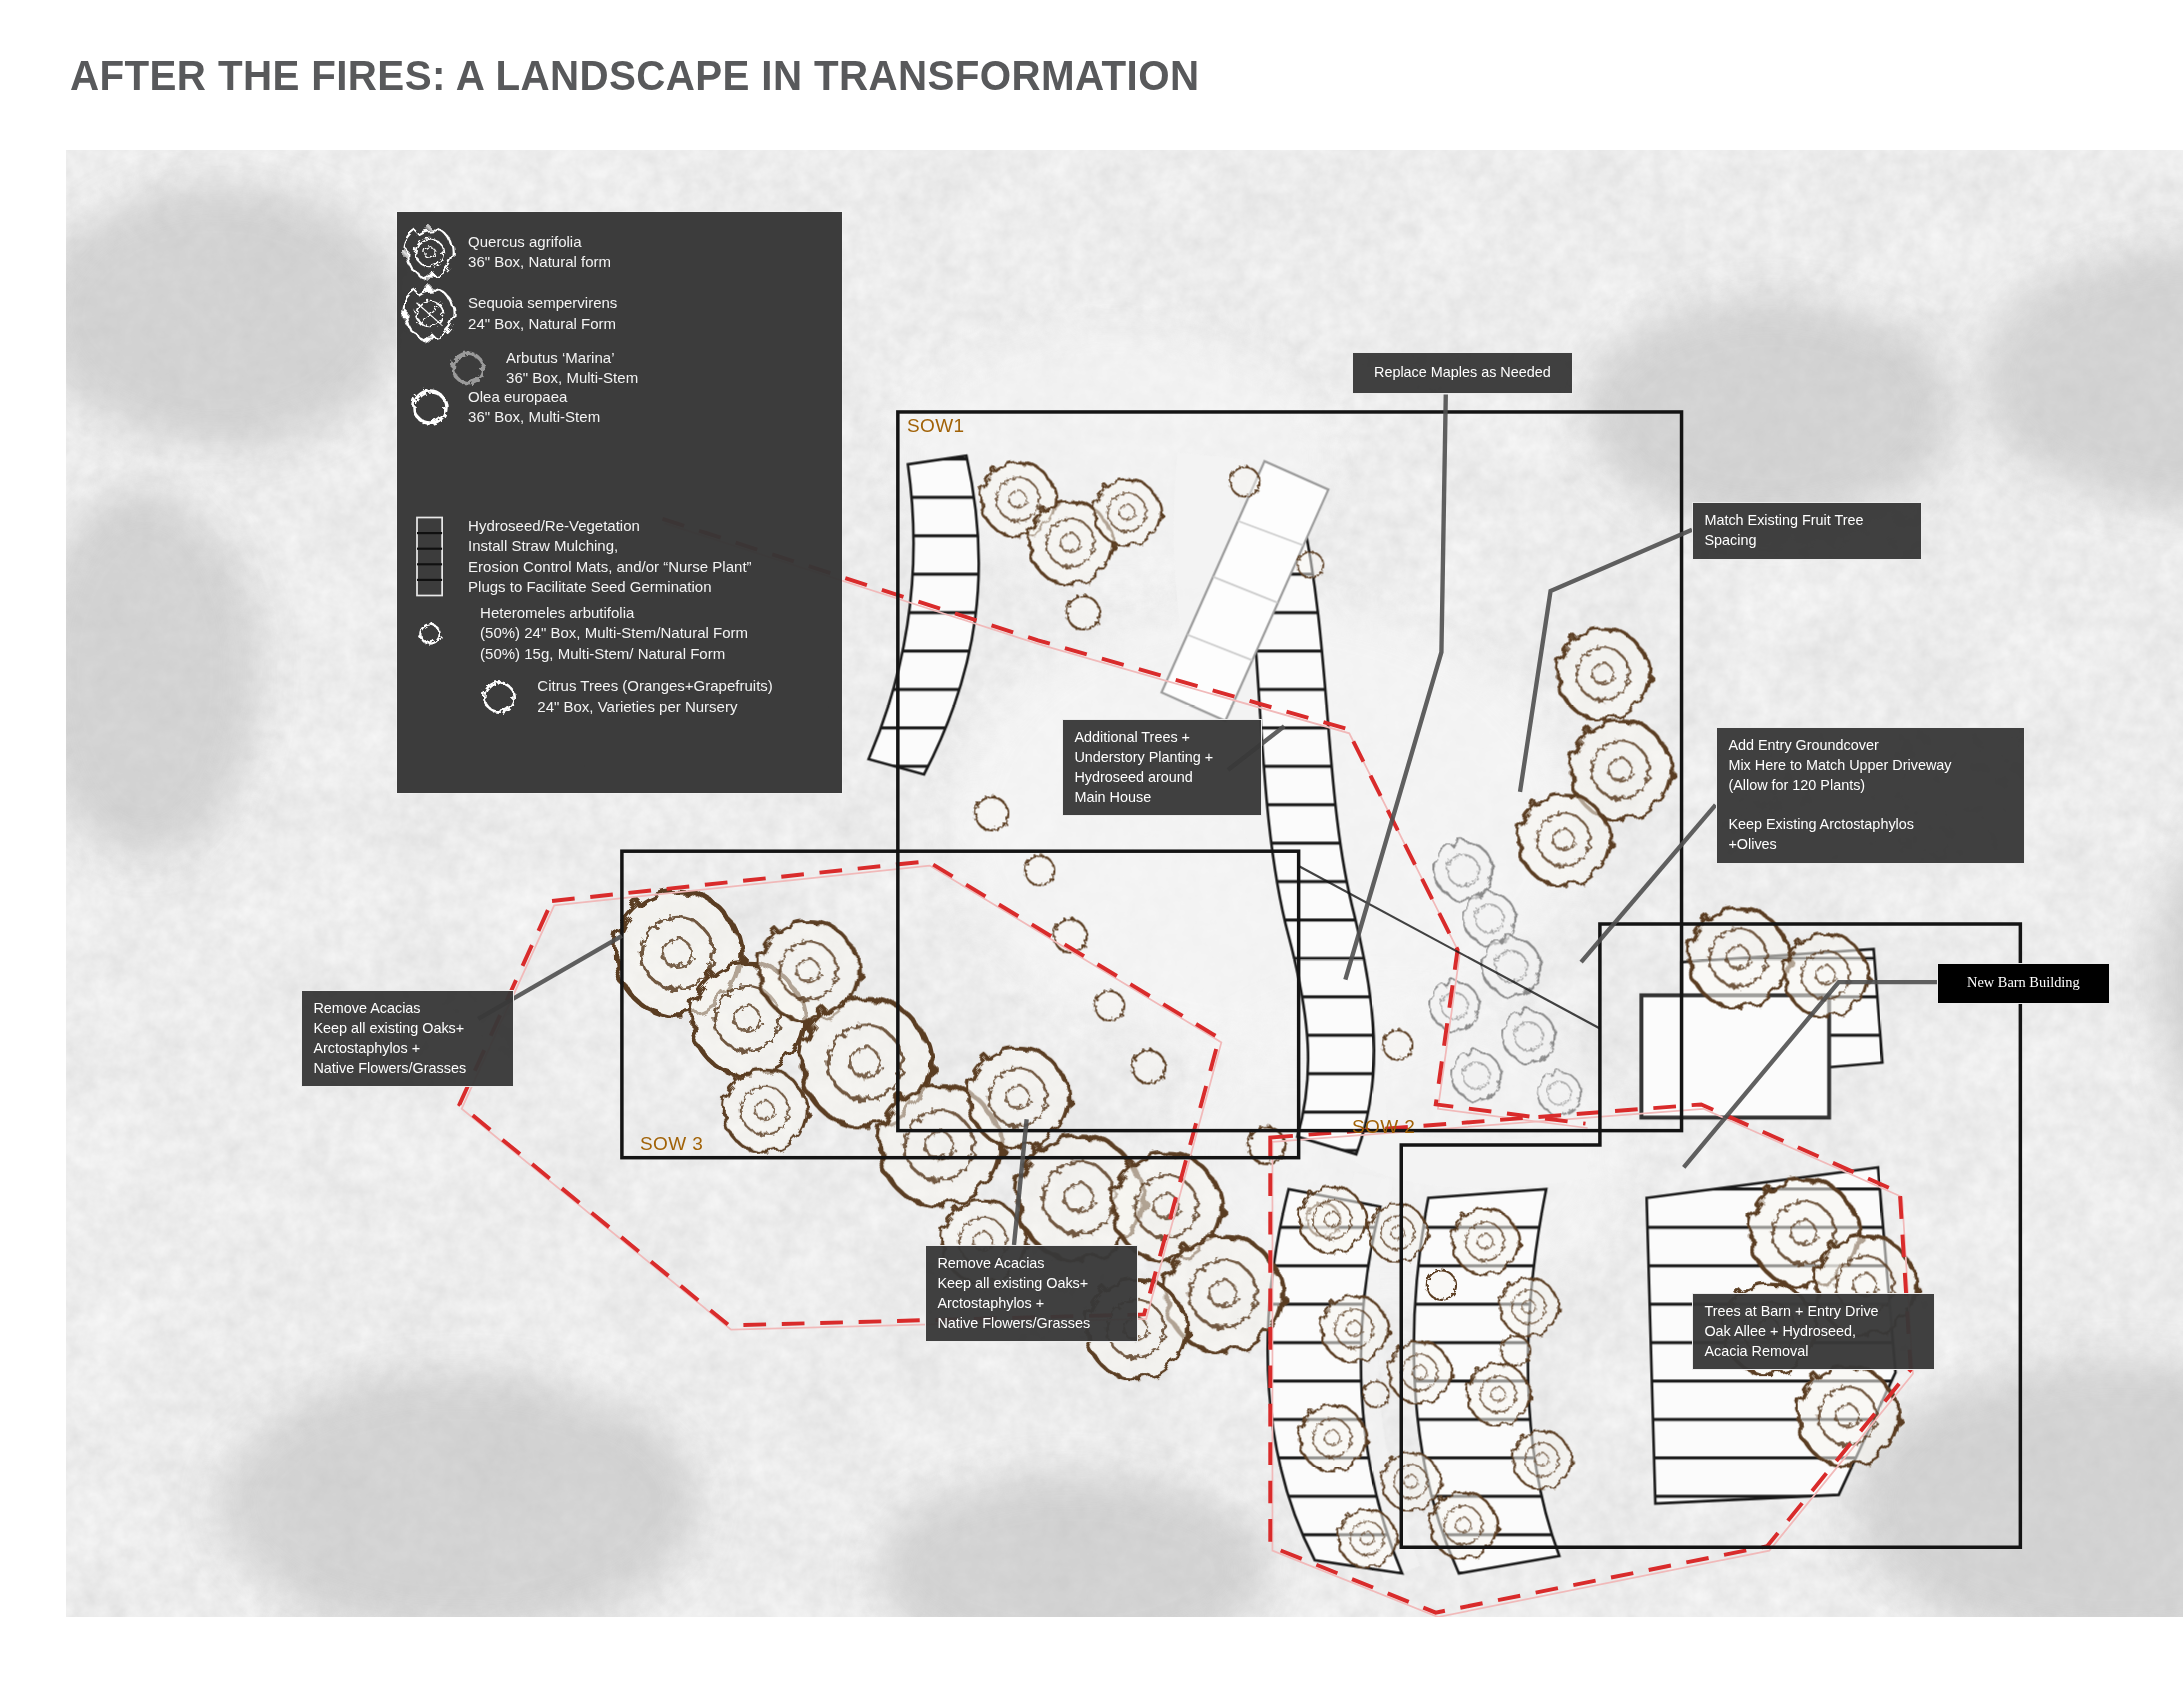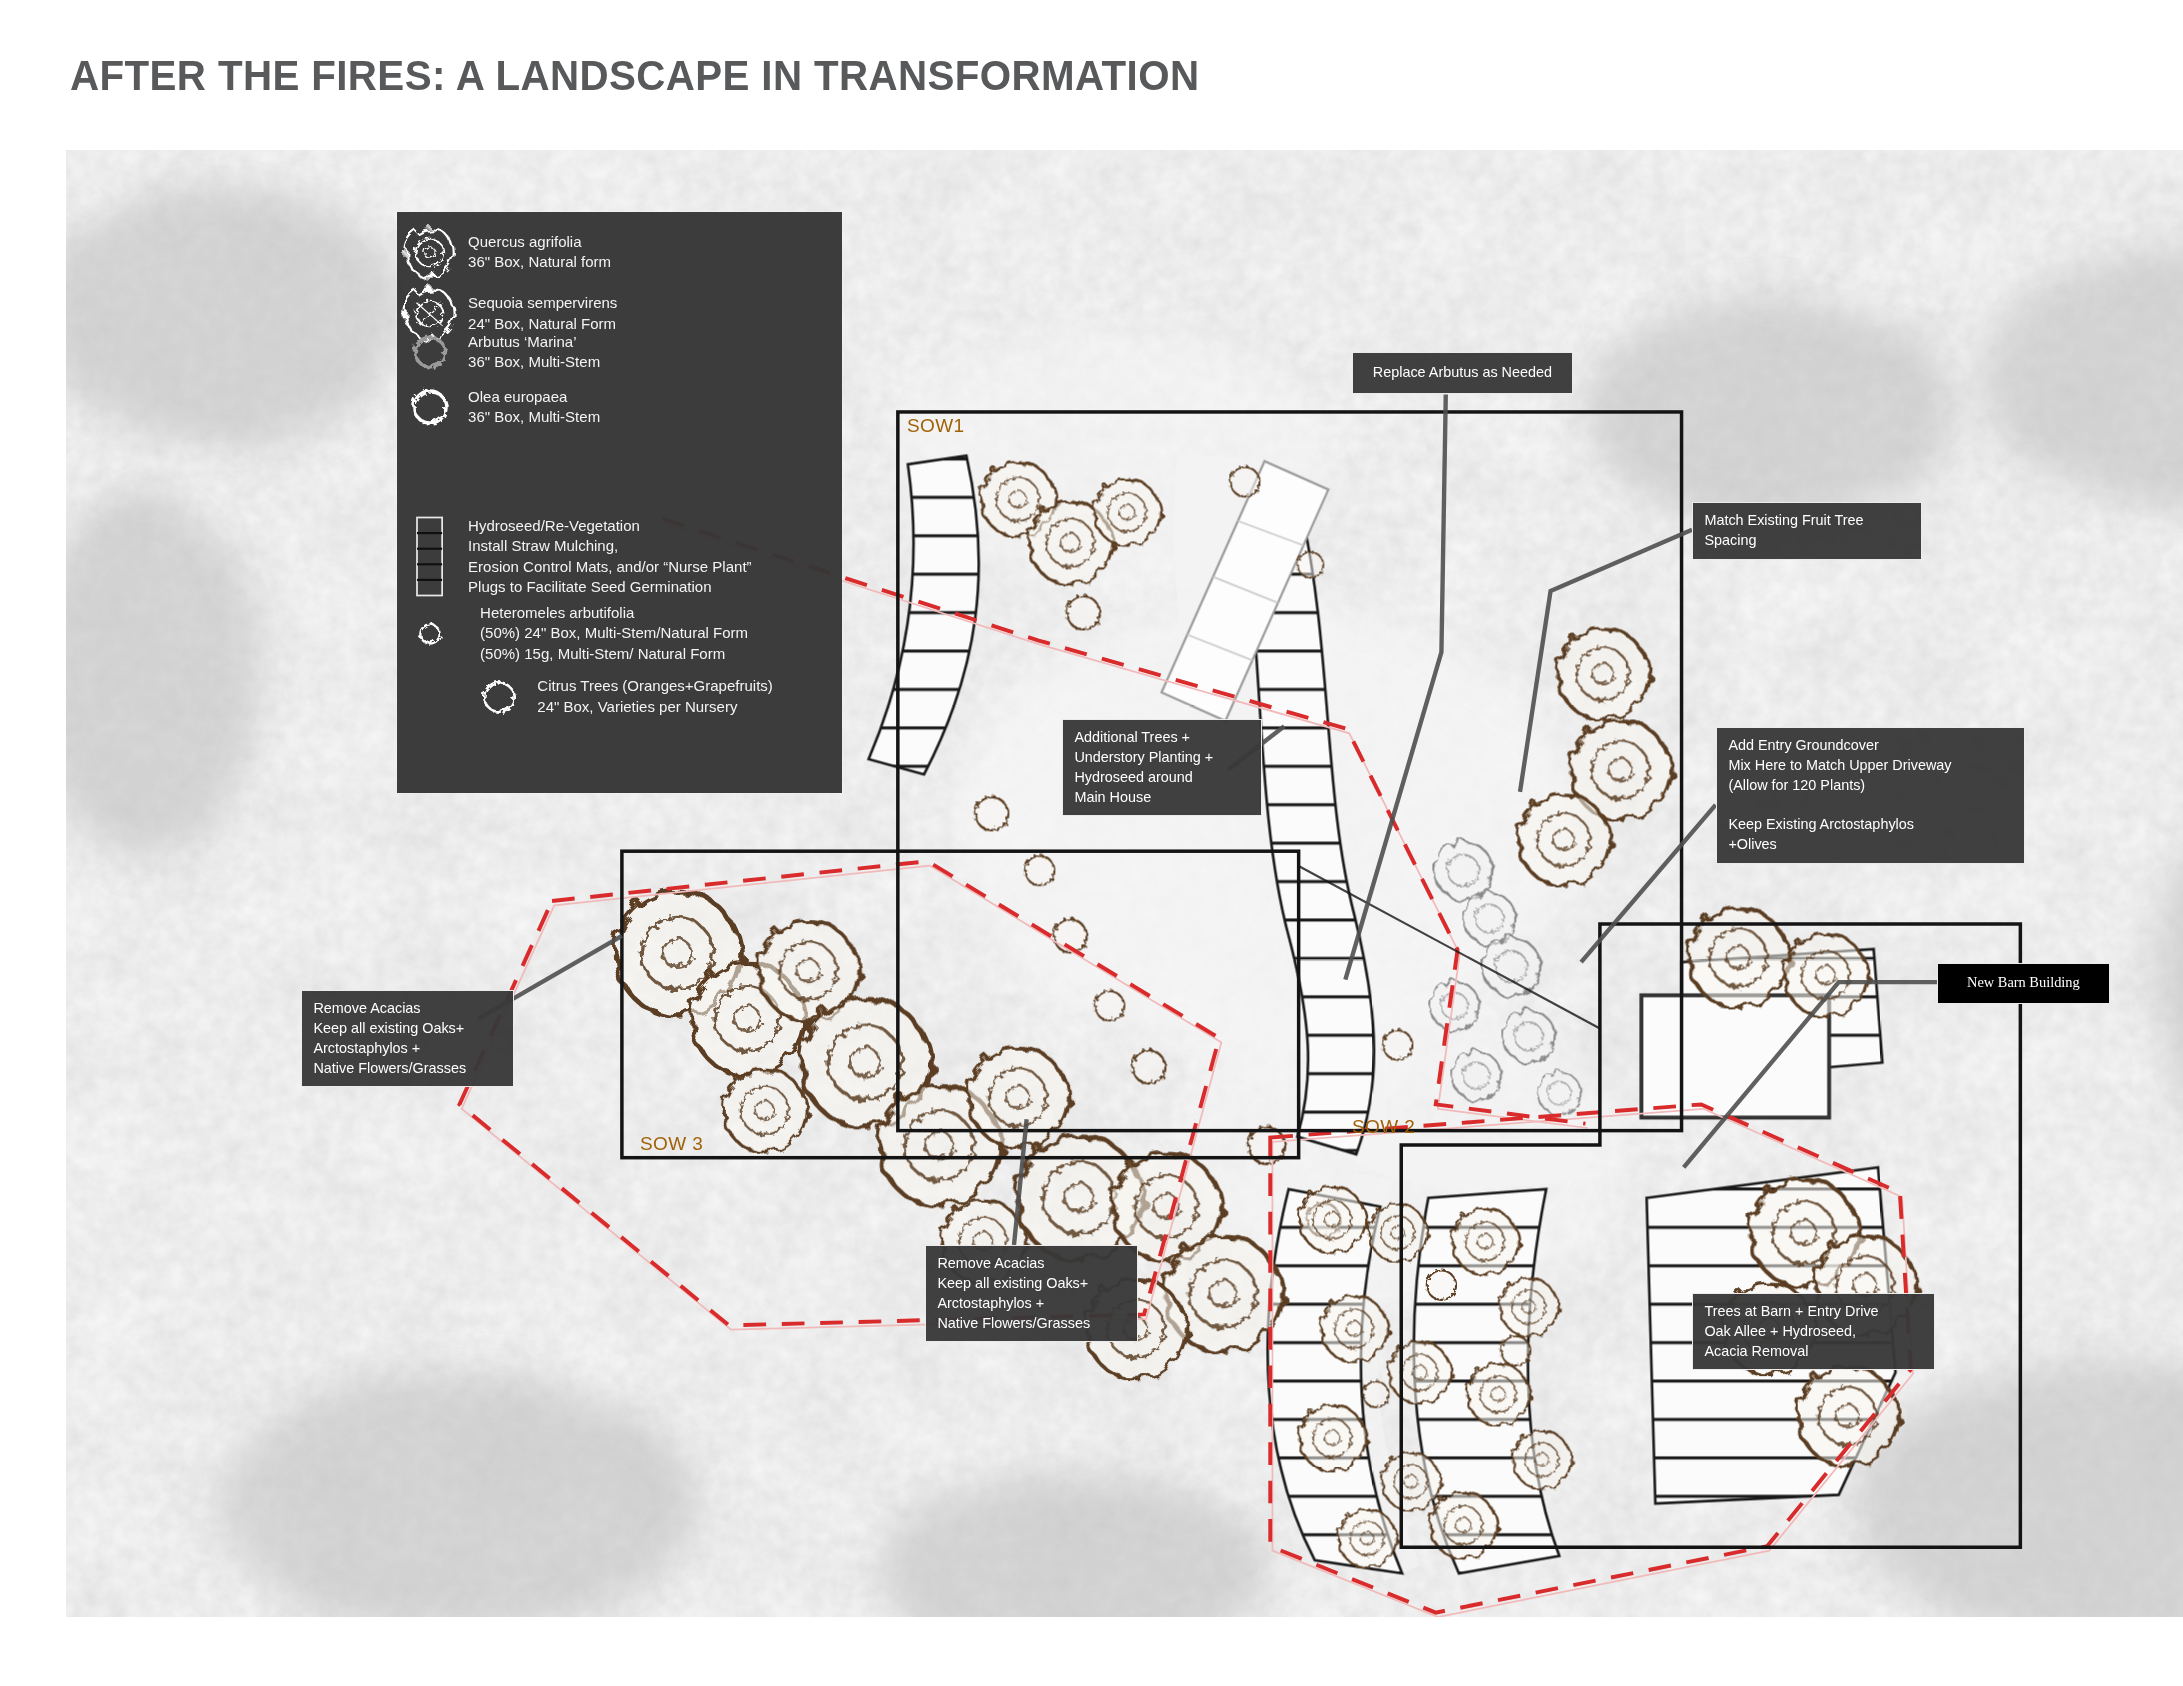--- a/index.html
+++ b/index.html
@@ -241,21 +241,21 @@
             <circle r="30" fill="none" stroke="#fff" stroke-width="4" filter="url(#rough2)"></circle>
             <line x1="-30" y1="-25" x2="30" y2="28" stroke="#fff" stroke-width="3" filter="url(#rough2)"></line>
             <line x1="28" y1="-28" x2="-26" y2="26" stroke="#fff" stroke-width="3" filter="url(#rough2)"></line>
           </svg>
         </div>
         <div class="ltxt">
             <div>Sequoia sempervirens</div>
           <div class="spec">24" Box, Natural Form</div>
           </div>
       </div>
-      <div class="lrow" style="top:116px;height:48px;">
+      <div class="lrow" style="top:132px;height:48px;padding-left:38px;">
         <div class="lsym">
           <svg width="52" height="48" viewBox="-60 -55 120 110">
               <circle r="34" fill="none" stroke="#9a9a9a" stroke-width="8" filter="url(#rough2)"></circle>
             </svg>
         </div>
         <div class="ltxt">
             <div>Arbutus ‘Marina’</div>
           <div class="spec">36" Box, Multi-Stem</div>
           </div>
       </div>
@@ -309,21 +309,21 @@
             <div>Citrus Trees (Oranges+Grapefruits)</div>
           <div class="spec">24" Box, Varieties per Nursery</div>
           </div>
       </div>
     </div>
 
     <div class="sow" style="left:841px;top:265px;">SOW1</div>
     <div class="sow" style="left:1286px;top:966px;">SOW 2</div>
     <div class="sow" style="left:574px;top:983px;">SOW 3</div>
 
-    <div class="callout center" style="left:1286px;top:202px;width:196px;height:24.5px;">Replace Arbutus as Needed</div>
+    <div class="callout center" style="left:1286px;top:202px;width:196px;height:24.5px;">Replace Maples as Needed</div>
     <div class="callout" style="left:1626px;top:352px;width:205px;">Match Existing Fruit Tree
 Spacing</div>
     <div class="callout" style="left:996px;top:569px;width:175px;">Additional Trees +
 Understory Planting +
 Hydroseed around
 Main House</div>
     <div class="callout" style="left:1650px;top:577px;width:284px;">Add Entry Groundcover
 Mix Here to Match Upper Driveway
 (Allow for 120 Plants)
 

